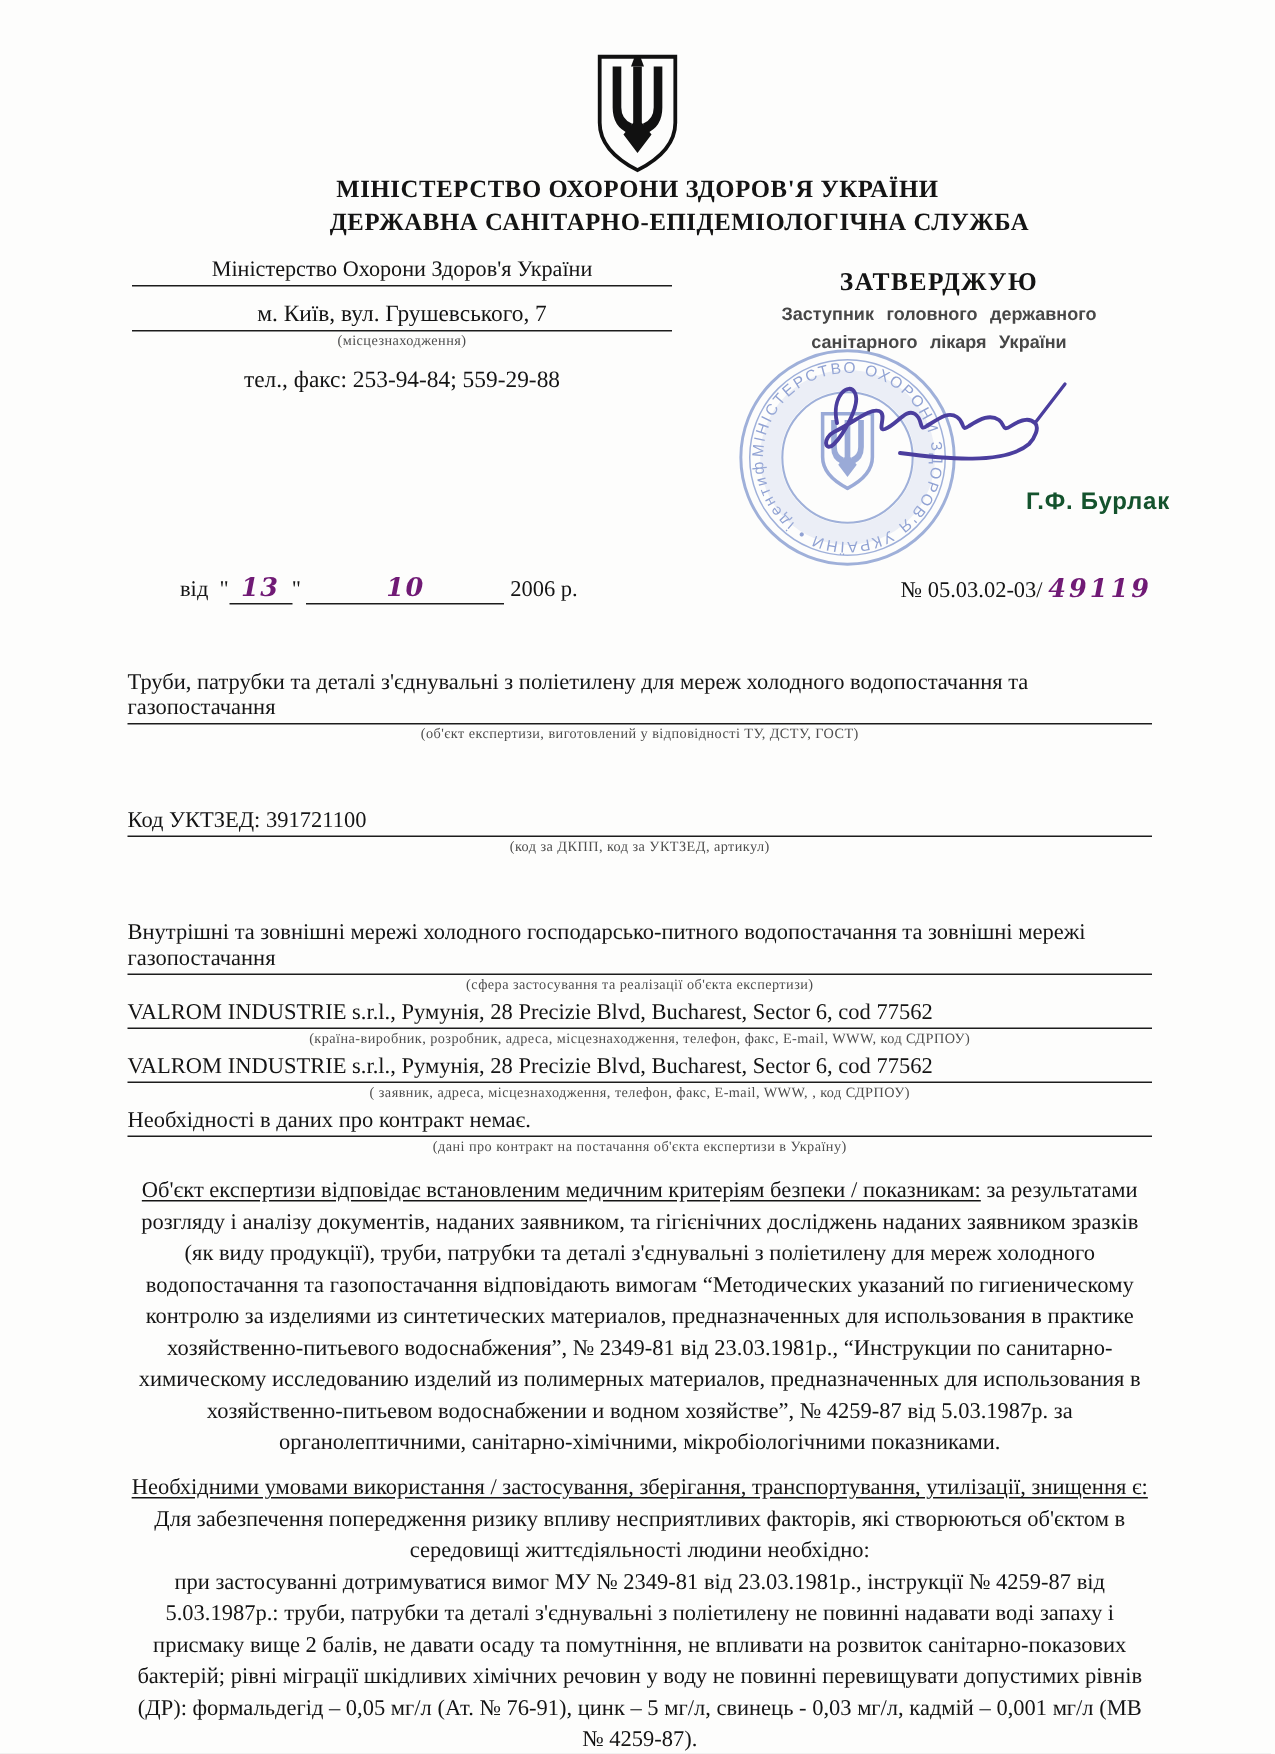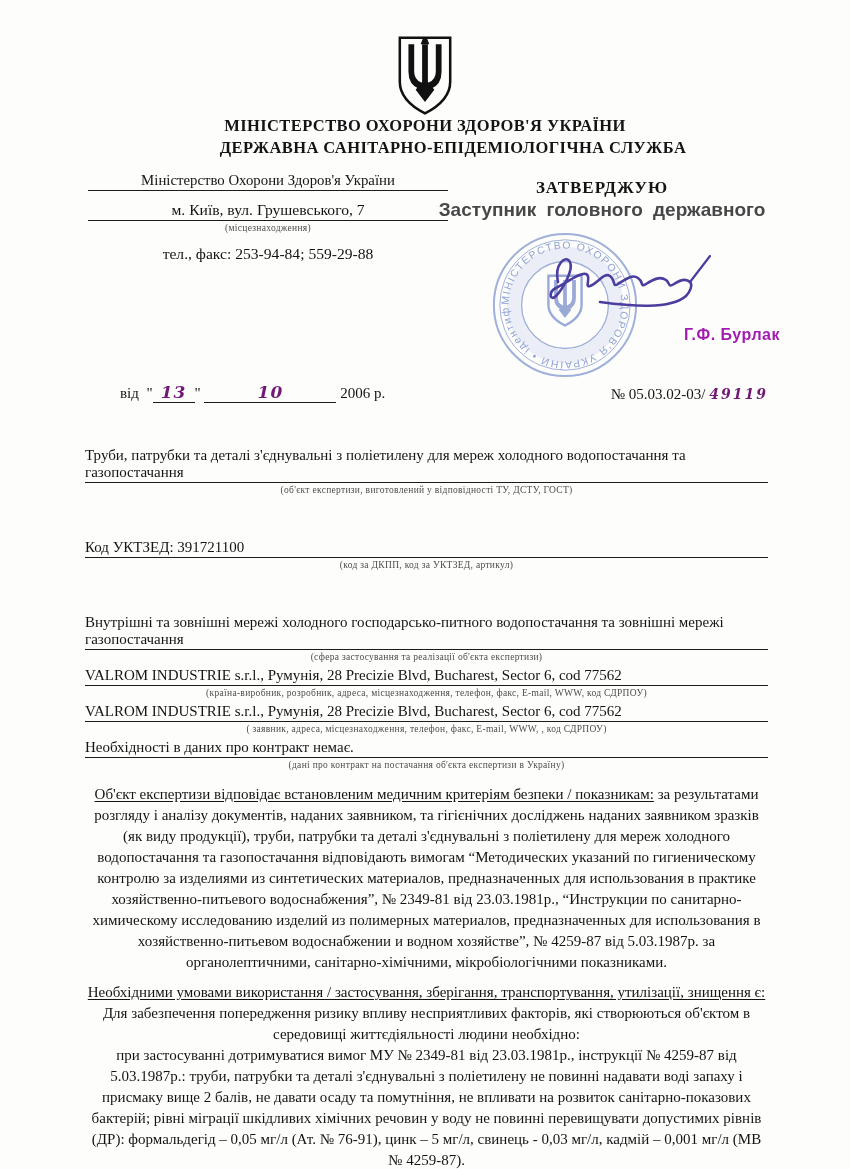--- a/index.html
+++ b/index.html
@@ -12,39 +12,39 @@
   .emblem{position:absolute;left:389px;top:34px;}
   .hdr{position:absolute;left:0;width:100%;text-align:center;font-weight:bold;letter-spacing:.4px;}
   .hdr1{top:116px;font-size:16.5px;}
   .hdr2{top:138px;font-size:16.5px;padding-left:28px;}
   .issuer{position:absolute;left:88px;top:172px;width:360px;text-align:center;}
   .u-line{border-bottom:1.6px solid #1c1c1c;padding-bottom:1px;}
   .issuer .name{font-size:14.8px;}
   .issuer .addr{font-size:15.6px;margin-top:10px;}
   .cap{font-size:9.5px;color:#4d4d4d;letter-spacing:.3px;padding-top:2px;}
   .issuer .phone{font-size:15.6px;margin-top:12px;}
-  .approval{position:absolute;left:428px;top:178px;width:348px;text-align:center;}
+  .approval{position:absolute;left:452px;top:178px;width:348px;text-align:center;}
   .approve-label{font-weight:bold;font-size:17px;letter-spacing:1px;}
   .approver{font-family:"Liberation Sans","DejaVu Sans",sans-serif;font-weight:bold;
-            color:#474747;font-size:19px;line-height:19px;word-spacing:5px;margin-top:2px;}
+            color:#474747;font-size:12px;line-height:19px;word-spacing:5px;margin-top:2px;}
   .stamp{position:absolute;left:486px;top:226px;width:158px;height:158px;opacity:.85;}
   .signature{position:absolute;left:540px;top:244px;}
   .signer-name{position:absolute;left:684px;top:326px;font-family:"Liberation Sans",sans-serif;
-               font-weight:bold;font-size:16px;color:#a21caf;letter-spacing:.5px;}
+               font-weight:bold;font-size:16px;color:#14532d;letter-spacing:.5px;}
   
   .content{padding:0 82px 0 85px;}
   .doc-title{text-align:center;font-weight:bold;font-size:16.5px;margin:4px 0 14px 0;}
   .date-row{display:flex;justify-content:space-between;align-items:flex-end;font-size:15px;margin:0 0 16px 0;}
   .date-left{padding-left:35px;}
   .blank{display:inline-block;border-bottom:1.4px solid #1c1c1c;text-align:center;}
   .blank.day{width:42px;}
   .blank.month{width:132px;}
   .hand{font-family:"DejaVu Serif",serif;font-style:italic;color:#701a75;font-weight:bold;
         font-size:17px;letter-spacing:1px;}
-  .num-hand{font-size:14px;letter-spacing:2px;}
+  .num-hand{font-size:17px;letter-spacing:2px;}
   .field{margin-bottom:5px;}
   .field .val{font-size:15px;border-bottom:1.7px solid #1c1c1c;padding-bottom:1px;}
   .field .val.b{font-weight:normal;margin-top:44px;}
   .field .cap{text-align:center;}
   .paras{margin-top:14px;}
   .body-par{font-size:15px;line-height:21px;margin:0 0 9px 0;white-space:pre-line;text-align:center;}
   .lead-u{text-decoration:underline;text-underline-offset:2px;}
 </style>
 </head>
 <body>
@@ -72,20 +72,21 @@
       <div class="name u-line">Міністерство Охорони Здоров'я України</div>
       <div class="addr u-line">м. Київ, вул. Грушевського, 7</div>
       <div class="cap">(місцезнаходження)</div>
       <div class="phone">тел., факс: 253-94-84; 559-29-88</div>
     </div>
 
     <div class="approval">
       <div class="approve-label">ЗАТВЕРДЖУЮ</div>
       <div class="approver">
         <div>Заступник  головного  державного</div>
+        <div>санітарного  лікаря  України</div>
       </div>
     </div>
 
     <div class="stamp">
       <svg width="158" height="158" viewBox="0 0 160 160">
         <defs>
           <path id="ring" d="M80,80 m-57,0 a57,57 0 1,1 114,0 a57,57 0 1,1 -114,0"></path>
         </defs>
         <circle cx="80" cy="80" r="72" fill="none" stroke="#8fa3d4" stroke-width="2"></circle>
         <circle cx="80" cy="80" r="66" fill="none" stroke="#8fa3d4" stroke-width="1"></circle>

